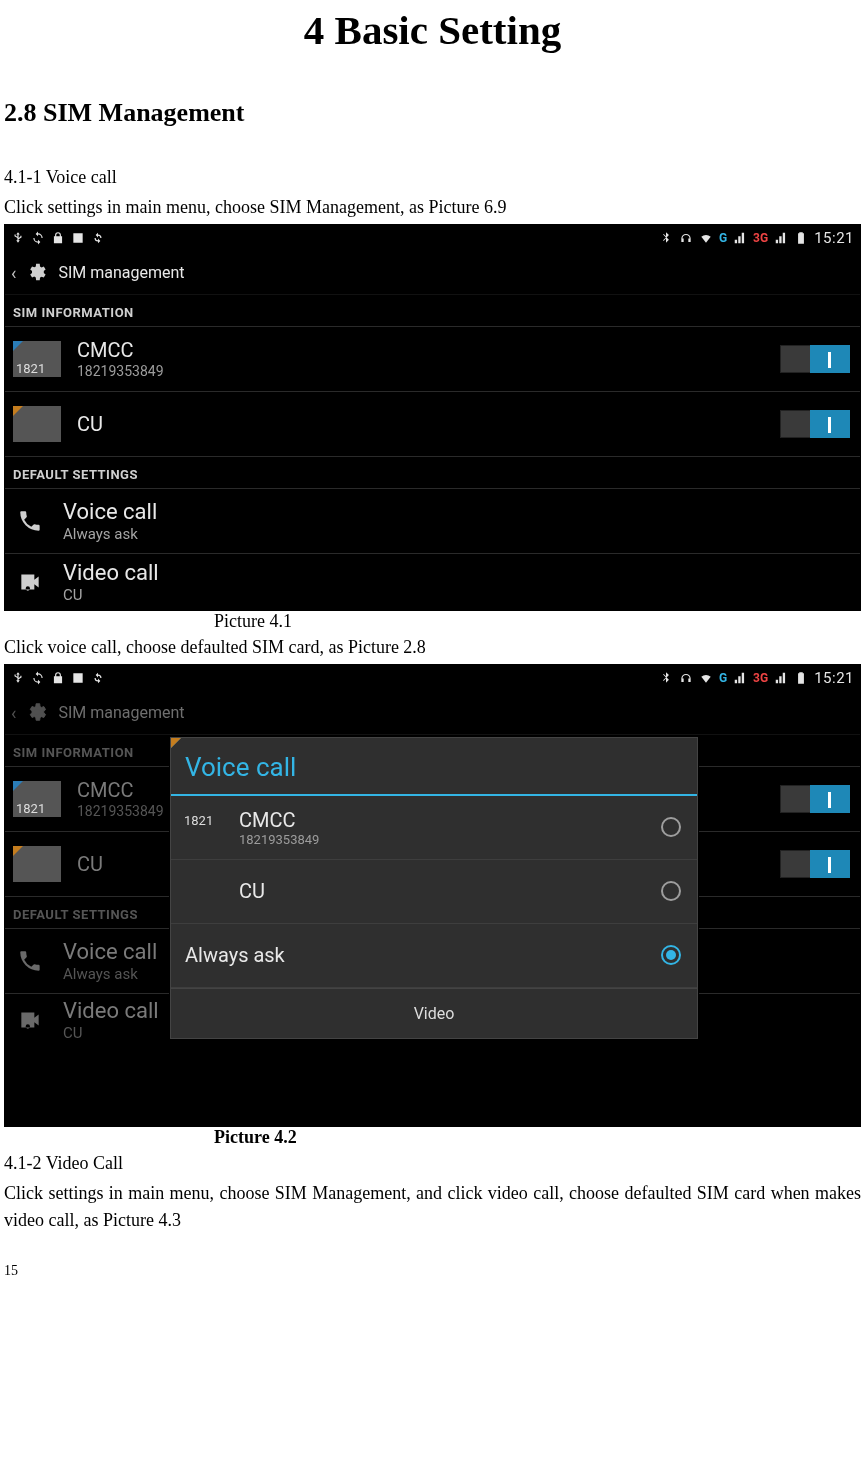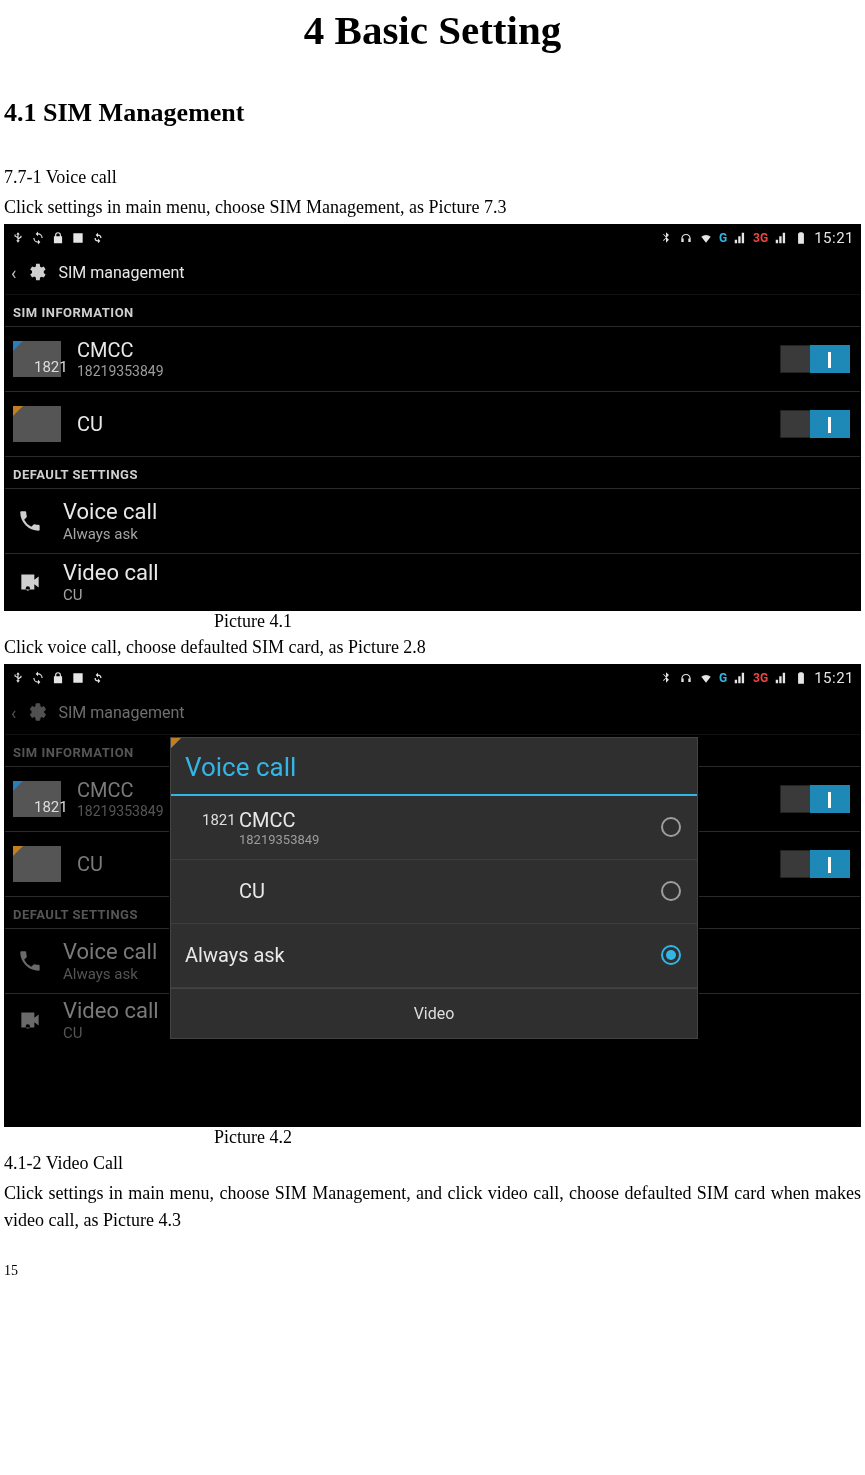--- a/index.html
+++ b/index.html
@@ -26,21 +26,21 @@
     font-size: 18px;
     line-height: 1.55;
     margin-bottom: 2px;
   }
   .caption {
     font-size: 18px;
     margin-left: 210px;
     margin-top: 0;
     margin-bottom: 2px;
   }
-  .caption-bold { font-weight: normal; }
+  .caption-bold { font-weight: bold; }
   .justify { text-align: justify; }
   .page-num {
     text-align: left;
     font-size: 14px;
     margin-top: 28px;
   }
 
   
   .screenshot {
     width: 857px;
@@ -112,21 +112,21 @@
   }
   .sim-chip.blue::before {
     content: ""; position: absolute; top: 0; left: 0;
     border-top: 10px solid #2b7db8; border-right: 10px solid transparent;
   }
   .sim-chip.orange::before {
     content: ""; position: absolute; top: 0; left: 0;
     border-top: 10px solid #c47d1f; border-right: 10px solid transparent;
   }
   .sim-chip .chip-num {
-    font-size: 15px; color: #ddd; padding: 1px 21px;
+    font-size: 13px; color: #ddd; padding: 1px 3px;
   }
   .sim-texts { flex: 1; display: flex; flex-direction: column; gap: 1px; }
   .sim-name { font-size: 20px; color: #e8e8e8; }
   .sim-sub { font-size: 14px; color: #9c9c9c; }
 
   .toggle {
     width: 70px; height: 28px; position: relative;
     background: #3a3a3a; border: 1px solid #222;
   }
   .toggle::after {
@@ -194,23 +194,23 @@
   .dialog-footer {
     height: 50px; display: flex; align-items: center; justify-content: center;
     font-size: 16px; color: #ddd; border-top: 1px solid #444;
   }
 
 </style>
 </head>
 <body>
 
 <h1 class="page-title">4 Basic Setting</h1>
-<h2 class="section-heading">4.1 SIM Management</h2>
-<p class="body-text">7.7-1 Voice call</p>
-<p class="body-text">Click settings in main menu, choose SIM Management, as Picture 7.3</p>
+<h2 class="section-heading">2.8 SIM Management</h2>
+<p class="body-text">4.1-1 Voice call</p>
+<p class="body-text">Click settings in main menu, choose SIM Management, as Picture 6.9</p>
 
 <div class="screenshot">
 
   <div class="statusbar">
     <div class="left">
       <span class="ico">
           <svg viewBox="0 0 24 24">
             <path d="M12 2l3 4h-2v6l3-2v-2h2v3l-5 3v2h2l-3 4-3-4h2v-4l-5-3V6h2v2l3 2V6H9z"></path>
           </svg>
         </span>

